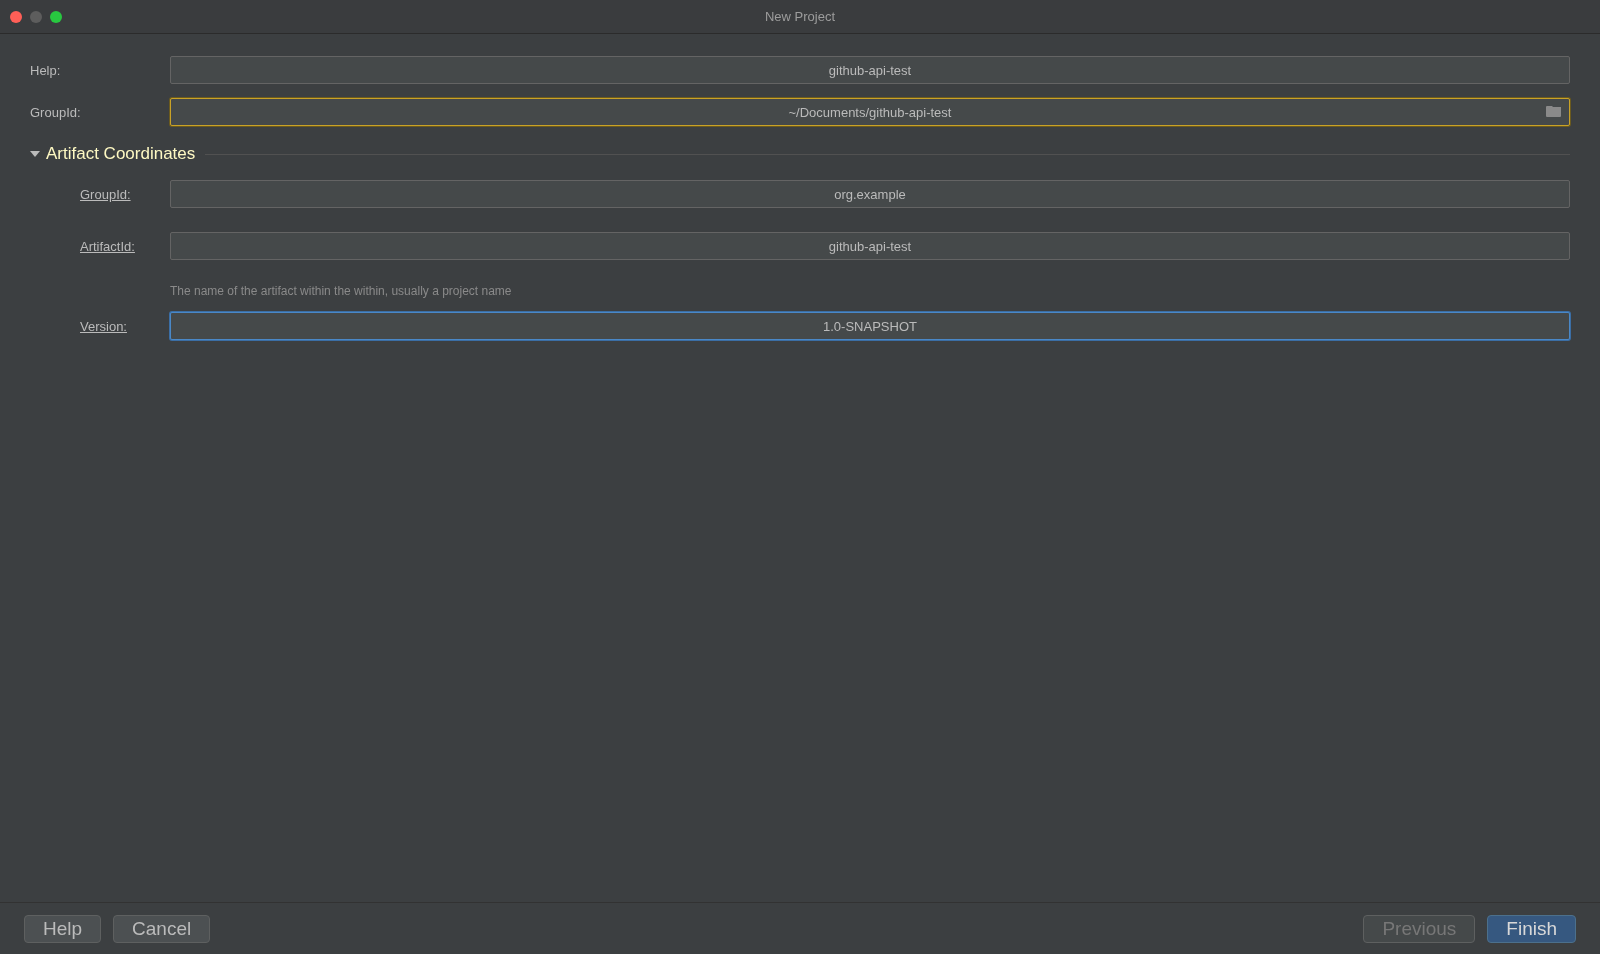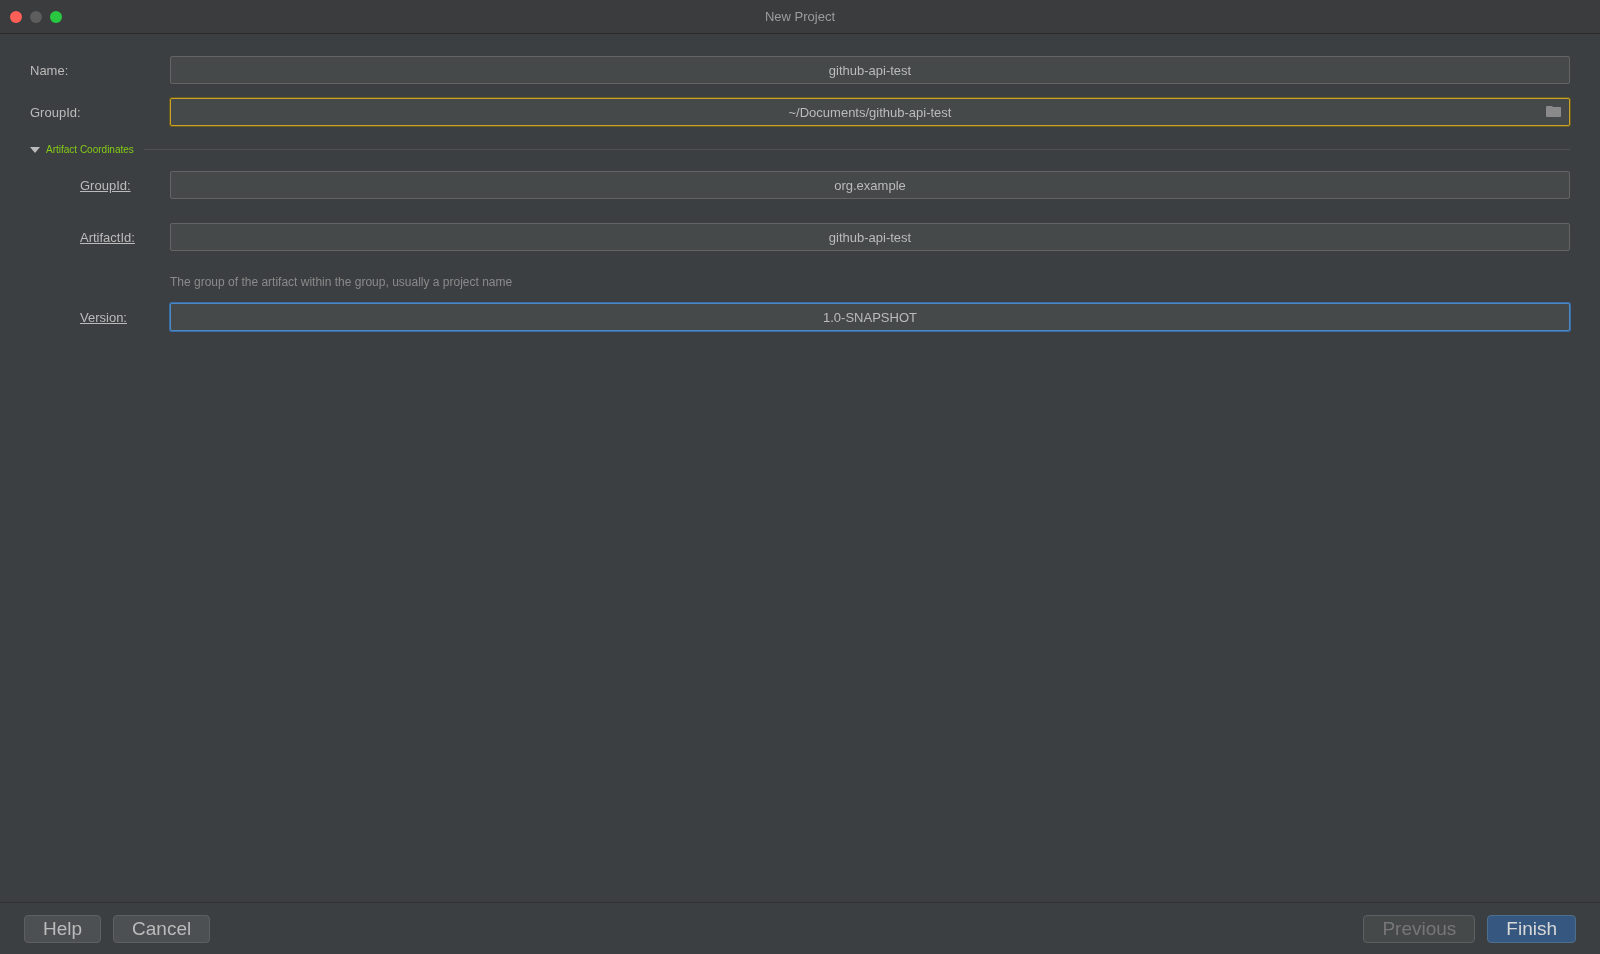--- a/index.html
+++ b/index.html
@@ -88,21 +88,21 @@
       position: relative;
       margin-bottom: 16px;
     }
     .disclosure-triangle {
       width: 0; height: 0;
       border-left: 5px solid transparent;
       border-right: 5px solid transparent;
       border-top: 6px solid #bbbbbb;
       margin-right: 6px;
     }
-    .section-title { color: #84cc16; font-size: 10px; margin-right: 10px; }
+    .section-title { color: #fef9c3; font-size: 17px; margin-right: 10px; }
     .section-line {
       flex: 1;
       height: 1px;
       background: #515151;
     }
     .section-body { padding-left: 50px; }
     .section-body .row { margin-bottom: 24px; text-decoration: underline; }
     .section-body .label { width: 90px; }
     .hint {
       color: #8a8a8a;
@@ -148,21 +148,21 @@
     <div class="light close"></div>
     <div class="light min"></div>
     <div class="light max"></div>
   </div>
   <div class="title">New Project</div>
 </div>
 
 <div class="content">
 
   <div class="row">
-    <div class="label">Name:</div>
+    <div class="label">Help:</div>
     <div class="field-wrap">
       <input class="text" value="github-api-test" style="">
     </div>
   </div>
 
   <div class="row">
     <div class="label">GroupId:</div>
     <div class="field-wrap">
       <input class="text warn" value="~/Documents/github-api-test" style="">
       <span class="browse-icon">
@@ -188,21 +188,21 @@
           <input class="text" value="org.example" style="">
         </div>
       </div>
 
       <div class="row">
         <div class="label">ArtifactId:</div>
         <div class="field-wrap">
           <input class="text" value="github-api-test" style="">
         </div>
       </div>
-      <div class="hint">The group of the artifact within the group, usually a project name</div>
+      <div class="hint">The name of the artifact within the within, usually a project name</div>
 
       <div class="row">
         <div class="label">Version:</div>
         <div class="field-wrap">
           <input class="text focus" value="1.0-SNAPSHOT" style="">
         </div>
       </div>
 
     </div>
   </div>

